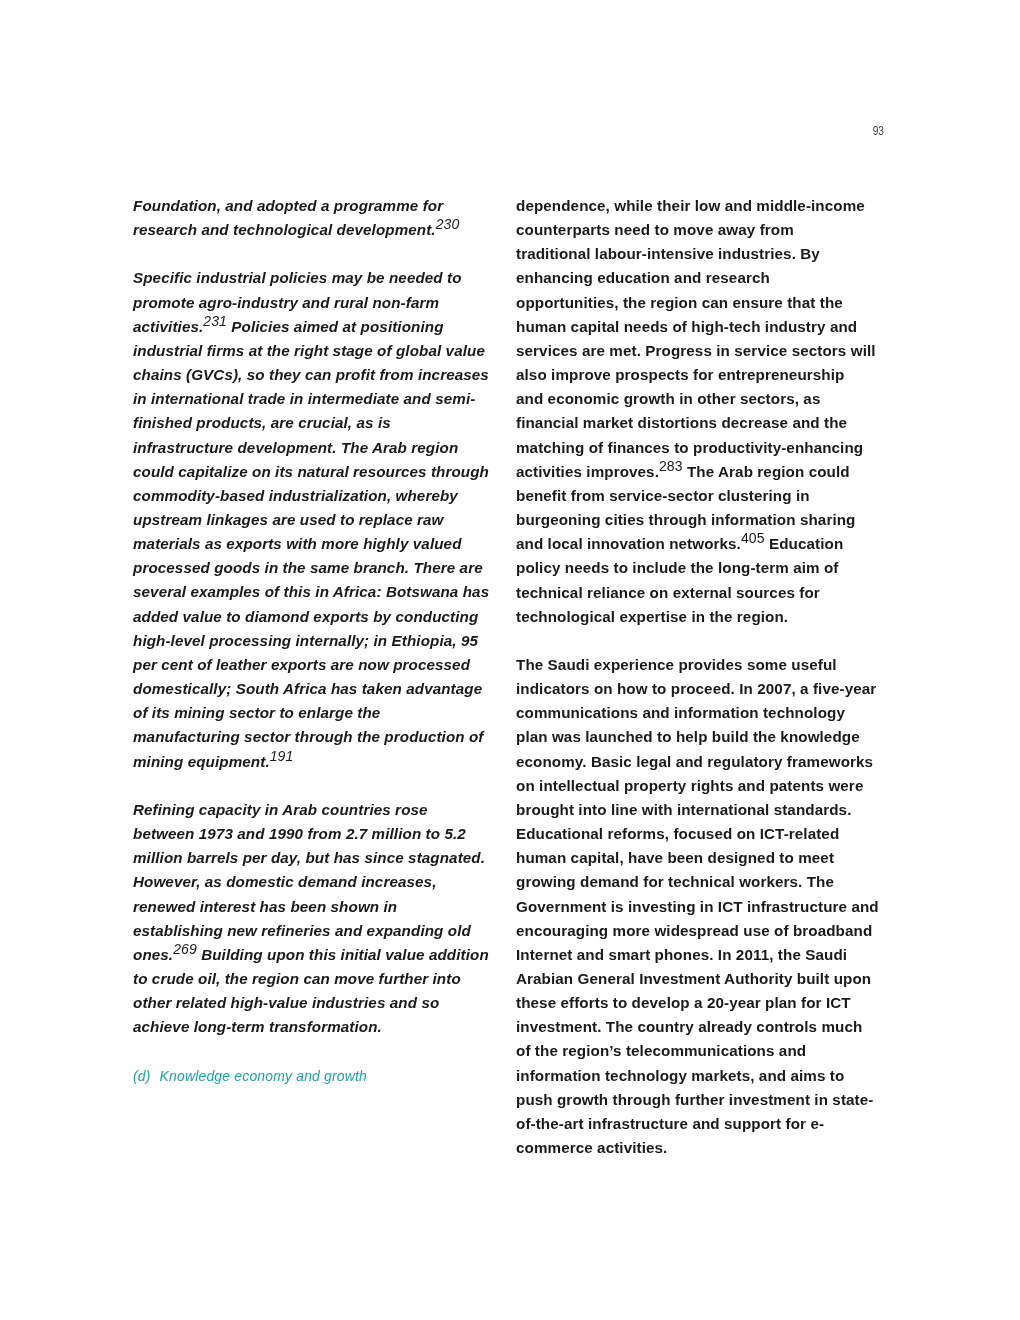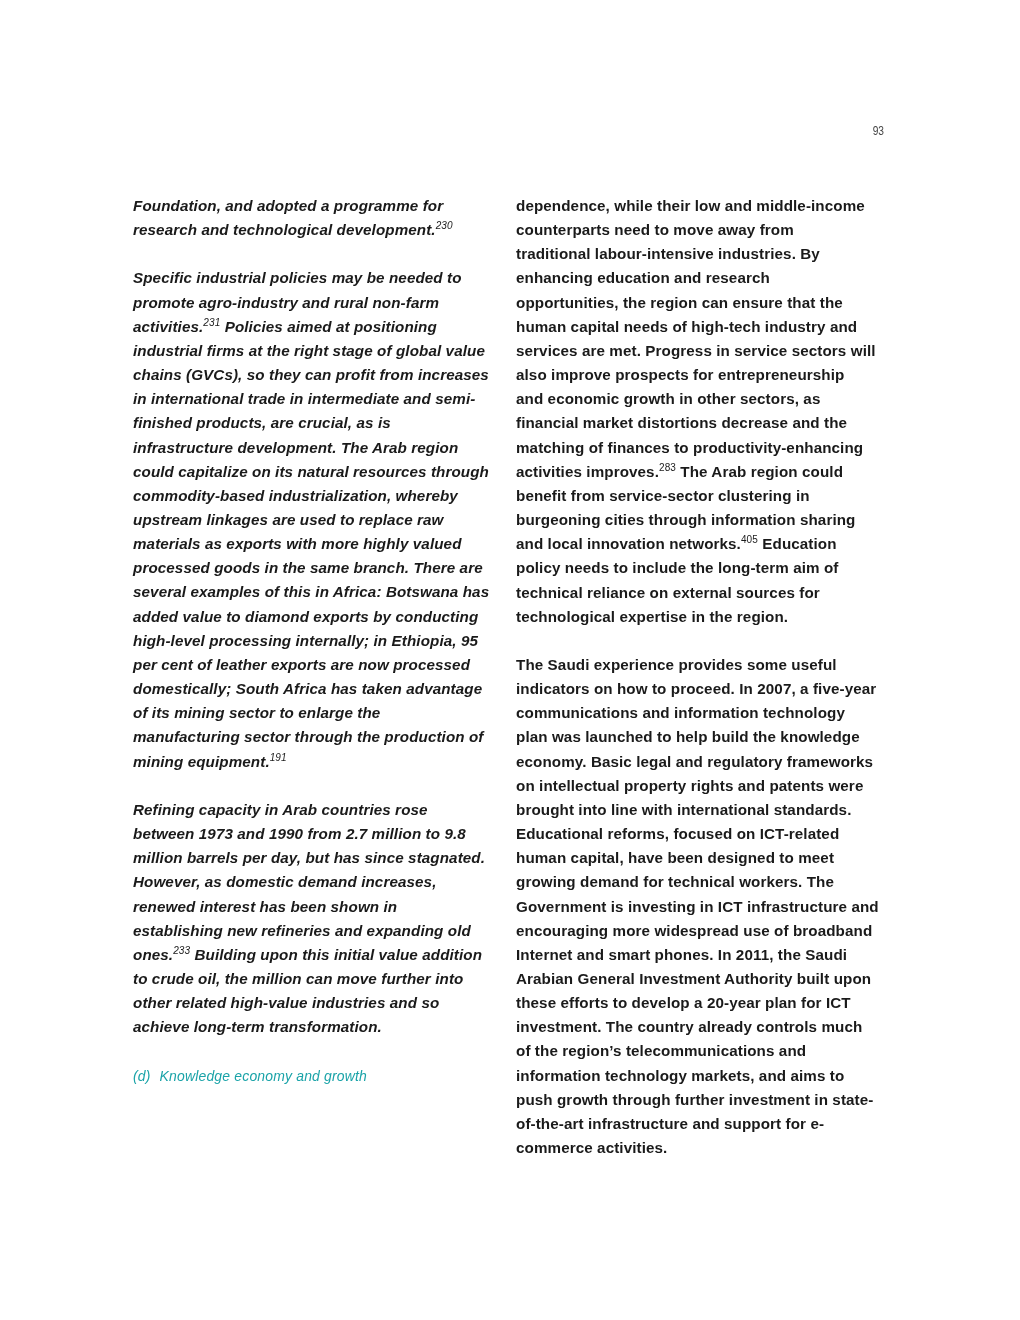--- a/index.html
+++ b/index.html
@@ -5,21 +5,21 @@
   html, body { margin: 0; padding: 0; background: #ffffff; }
   body { width: 1020px; height: 1320px; position: relative; overflow: hidden;
          font-family: "Liberation Sans", sans-serif; color: #1a1a1a; }
   .page-number { position: absolute; top: 124px; left: 860px; width: 24px; text-align: right;
                  font-family: "Liberation Sans", sans-serif; font-size: 12px; color: #444; transform: scaleX(0.85); transform-origin: right; }
   .col { position: absolute; top: 194px; width: 370px; font-size: 15.2px; line-height: 24.15px;
          font-weight: bold; letter-spacing: 0.1px; }
   .col-left { left: 133px; font-style: italic; }
   .col-right { left: 500px; margin-left: 16px; }
   .col p { margin: 0 0 24.15px 0; white-space: pre-line; }
-  sup { font-size: 10px; font-weight: normal; vertical-align: 6px; line-height: 0; }
+  sup { font-size: 14px; font-weight: normal; vertical-align: 6px; line-height: 0; }
   .heading { color: #1aa3a8; font-weight: normal; font-size: 15.5px; margin: 0 0 24.15px 0;
              letter-spacing: 0.2px; display: block; transform: scaleX(0.9); transform-origin: left; }
   .heading .num { margin-right: 10px; }
 </style>
 </head>
 <body>
 
 <div class="page-number">93</div>
 
 <div class="col col-left">
@@ -40,27 +40,27 @@
 processed goods in the same branch. There are
 several examples of this in Africa: Botswana has
 added value to diamond exports by conducting
 high-level processing internally; in Ethiopia, 95
 per cent of leather exports are now processed
 domestically; South Africa has taken advantage
 of its mining sector to enlarge the
 manufacturing sector through the production of
 mining equipment.</span><sup>191</sup></p>
   <p><span>Refining capacity in Arab countries rose
-between 1973 and 1990 from 2.7 million to 9.8
+between 1973 and 1990 from 2.7 million to 5.2
 million barrels per day, but has since stagnated.
 However, as domestic demand increases,
 renewed interest has been shown in
 establishing new refineries and expanding old
-ones.</span><sup>233</sup><span> Building upon this initial value addition
-to crude oil, the million can move further into
+ones.</span><sup>269</sup><span> Building upon this initial value addition
+to crude oil, the region can move further into
 other related high-value industries and so
 achieve long-term transformation.</span></p>
   <div class="heading"><span class="num">(d)</span><span>Knowledge economy and growth</span></div>
 </div>
 
 <div class="col col-right">
   <p><span>dependence, while their low and middle-income
 counterparts need to move away from
 traditional labour-intensive industries. By
 enhancing education and research

